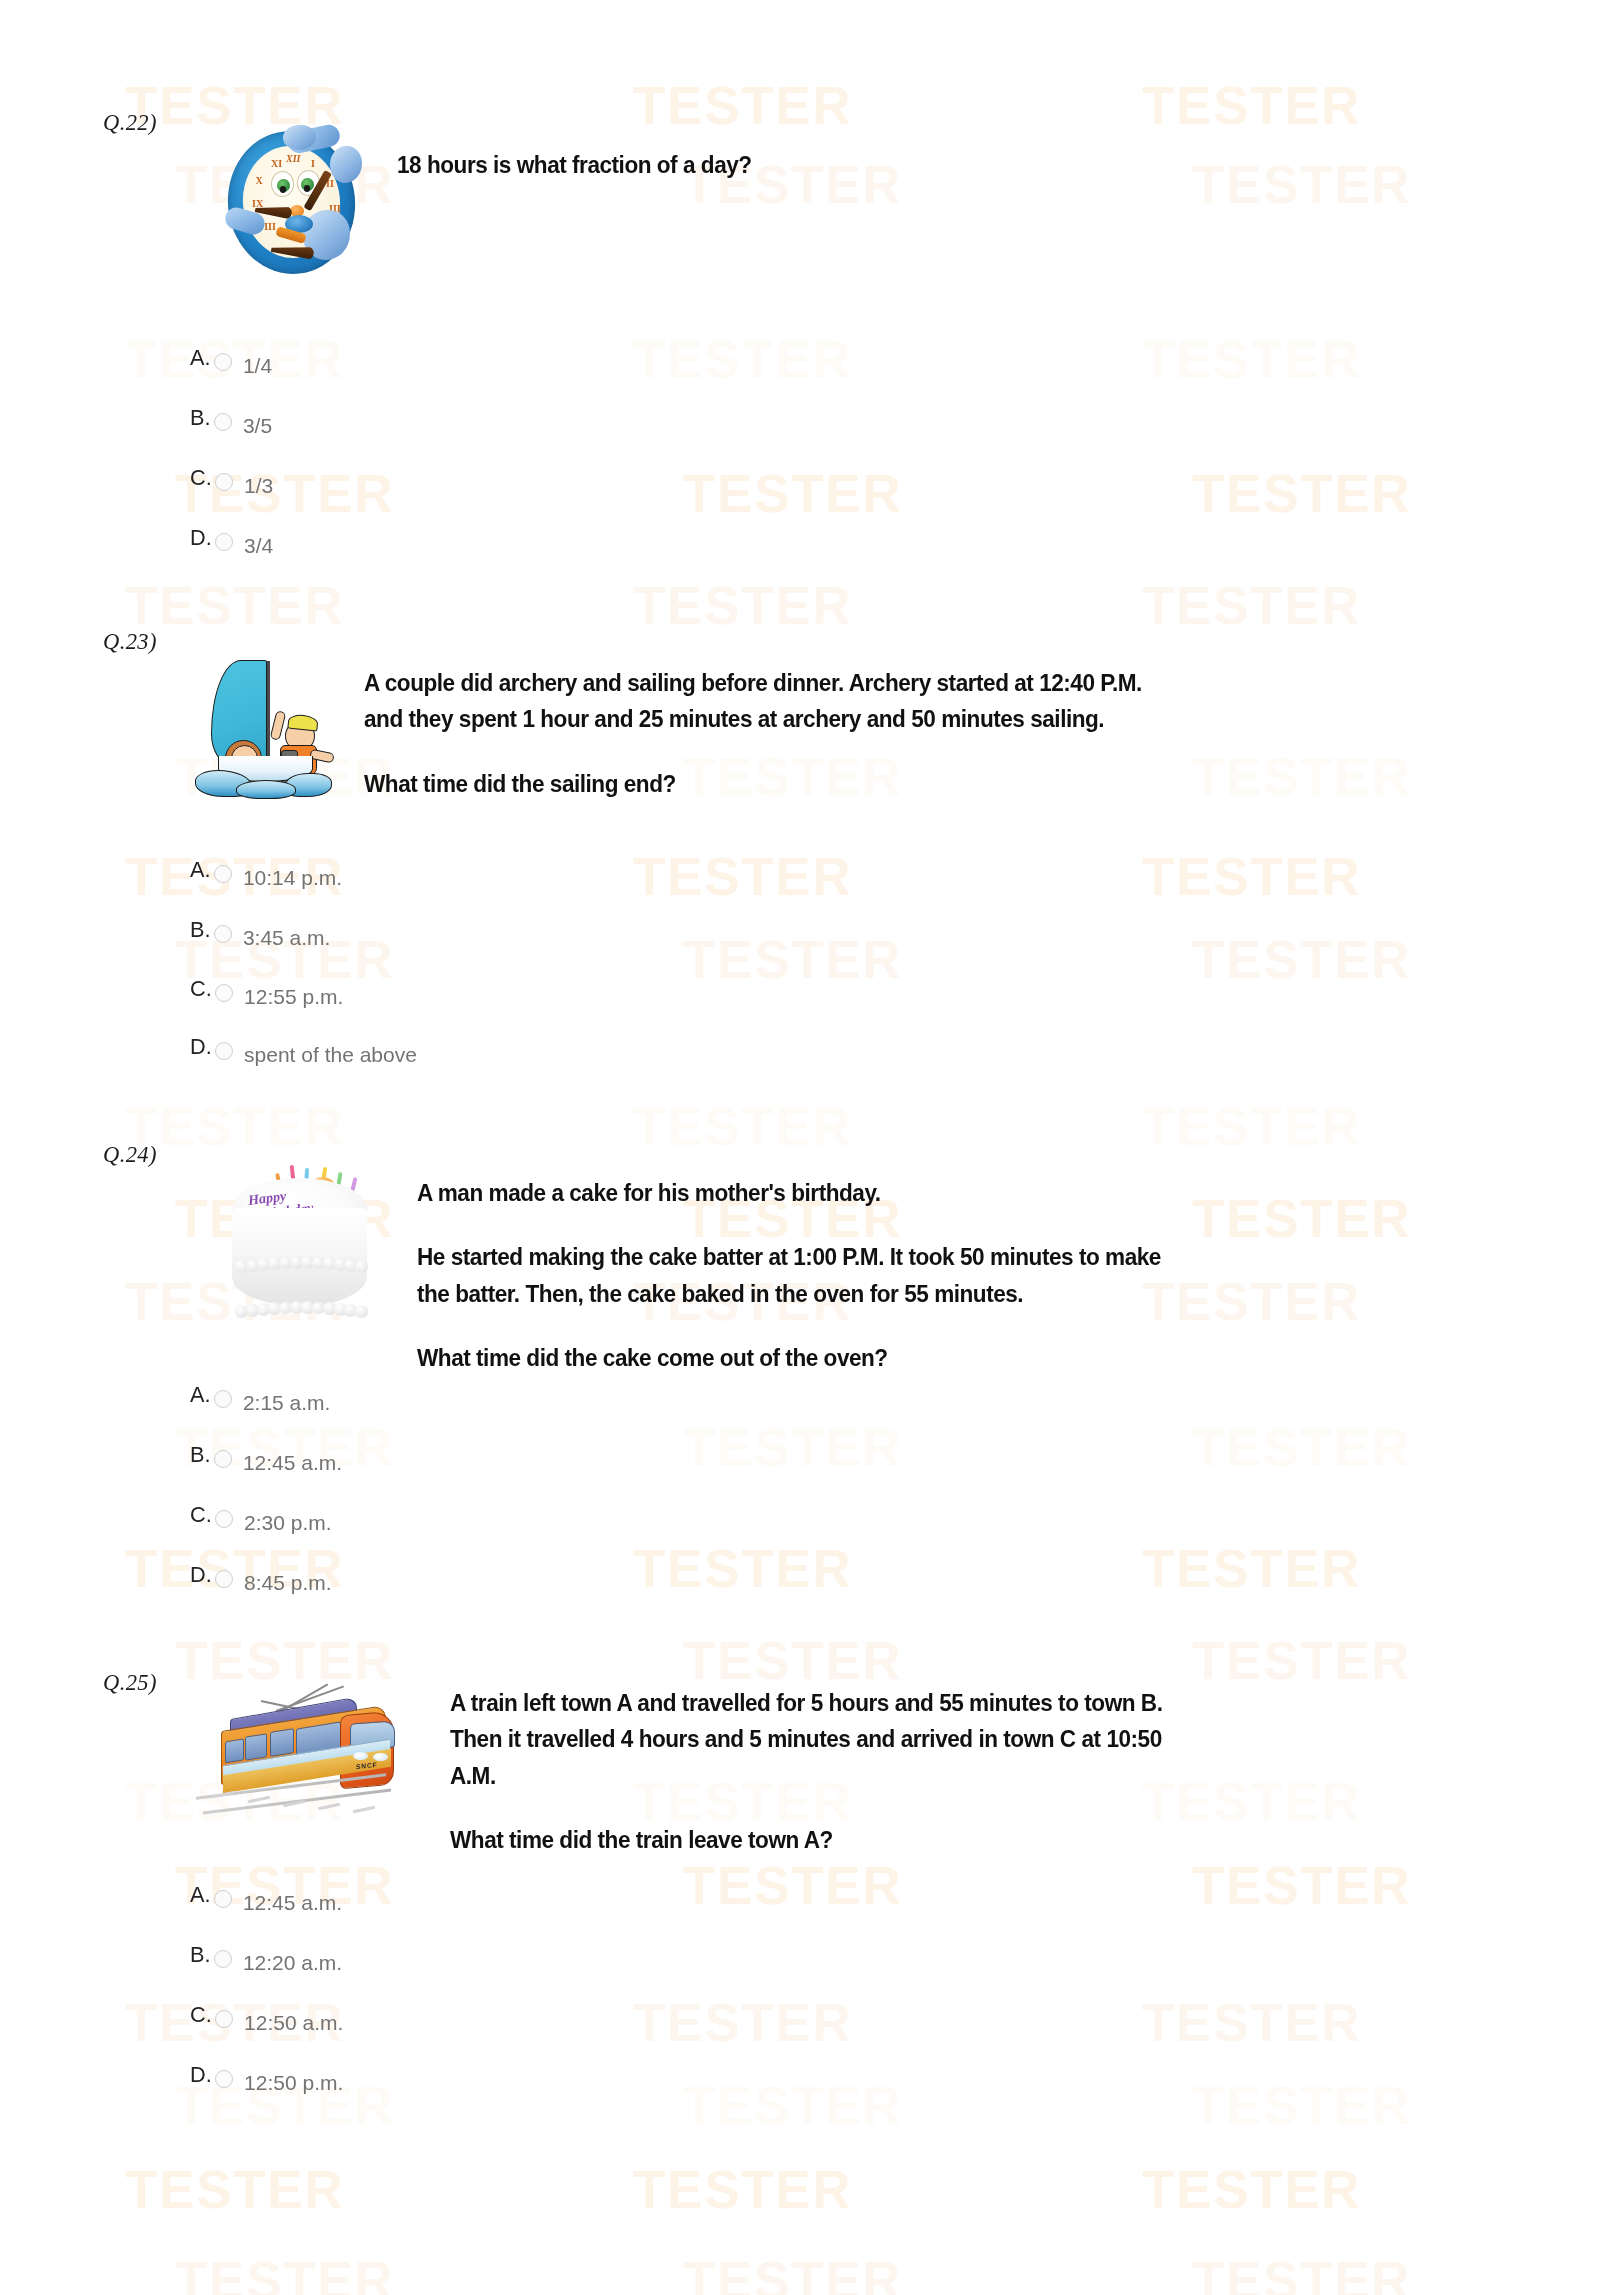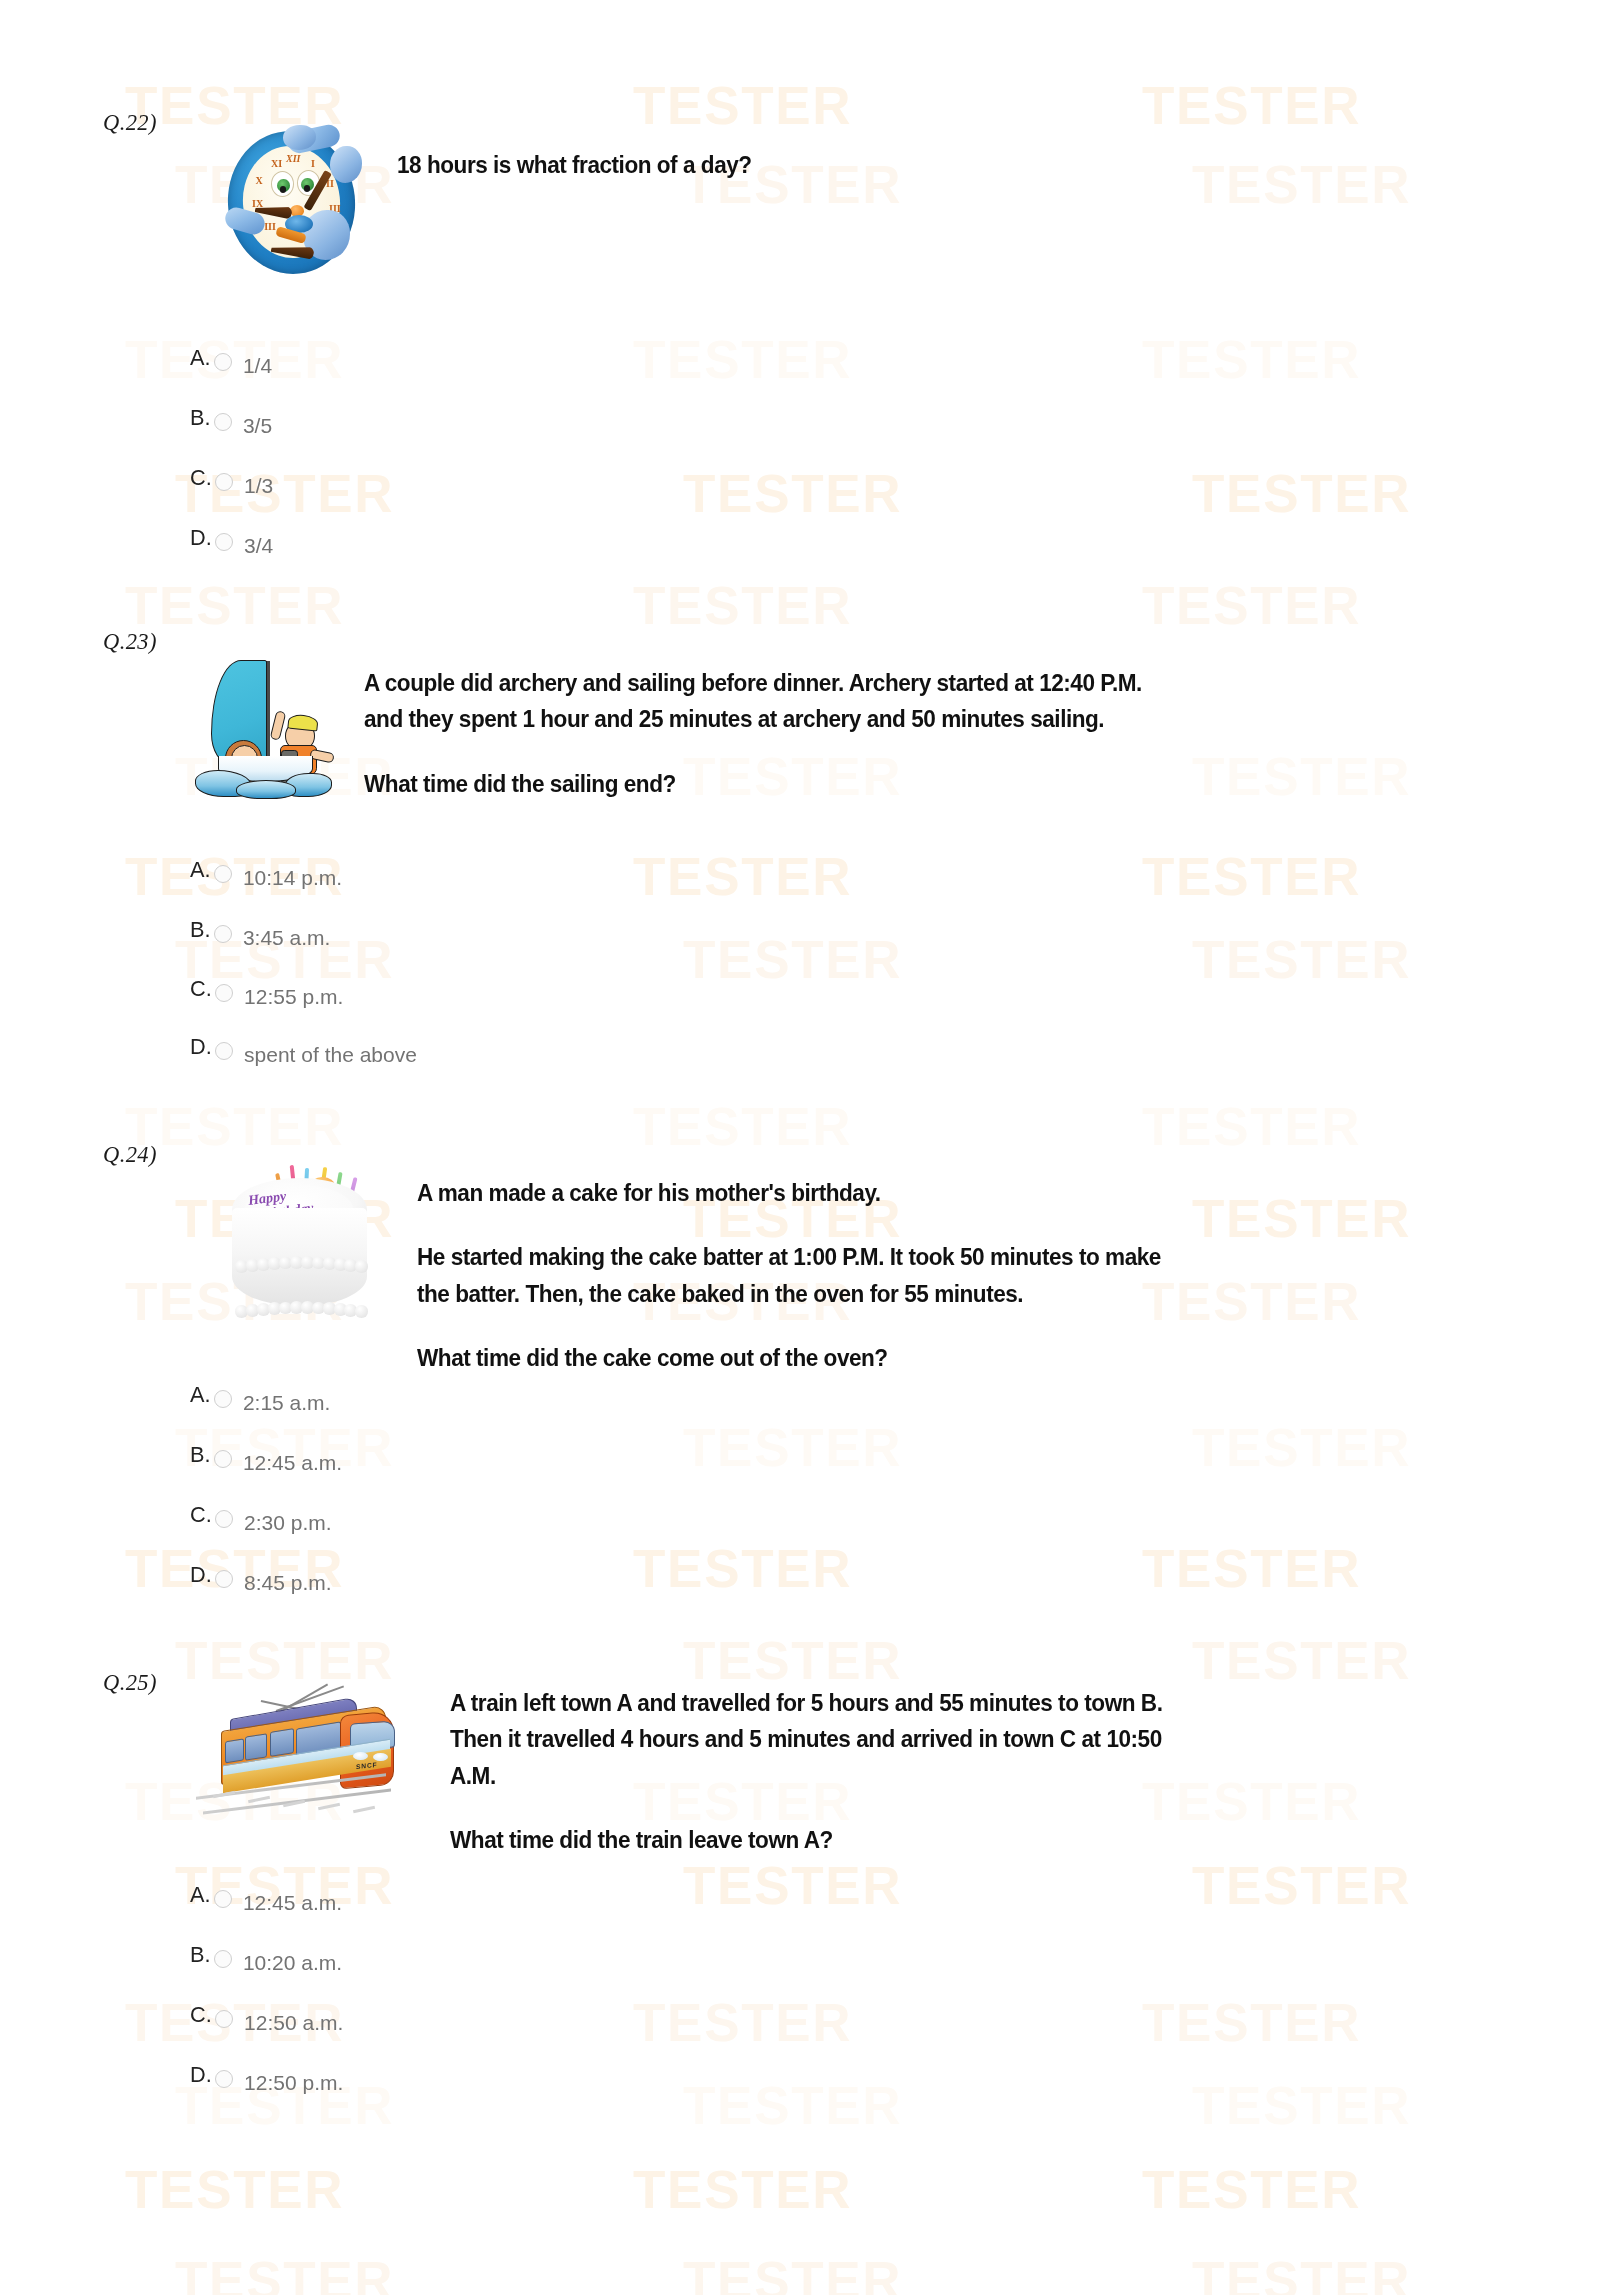--- a/index.html
+++ b/index.html
@@ -671,21 +671,21 @@
         </div>
 
       <div class="option" style="left:190px; top:1885px;">
         <span class="opt-letter">A.</span>
         <span class="radio"></span>
         <span class="opt-label">12:45 a.m.</span>
       </div>
       <div class="option" style="left:190px; top:1945px;">
         <span class="opt-letter">B.</span>
         <span class="radio"></span>
-        <span class="opt-label">10:20 a.m.</span>
+        <span class="opt-label">12:20 a.m.</span>
       </div>
       <div class="option" style="left:190px; top:2005px;">
         <span class="opt-letter">C.</span>
         <span class="radio"></span>
         <span class="opt-label">12:50 a.m.</span>
       </div>
       <div class="option" style="left:190px; top:2065px;">
         <span class="opt-letter">D.</span>
         <span class="radio"></span>
         <span class="opt-label">12:50 p.m.</span>

